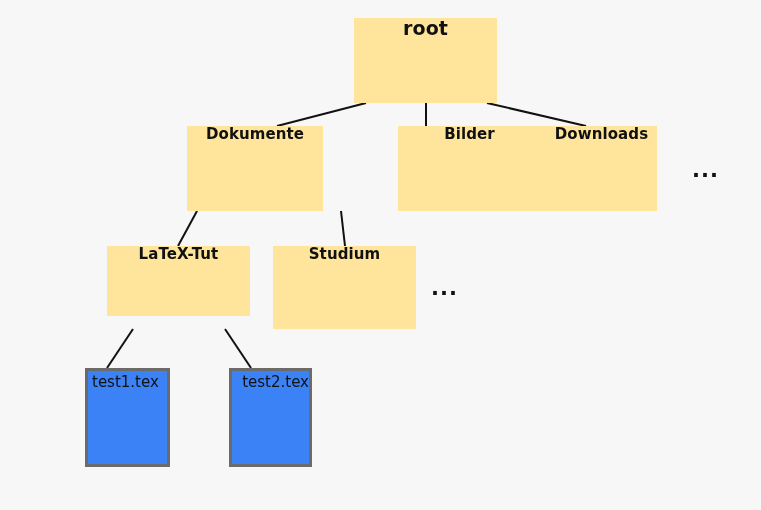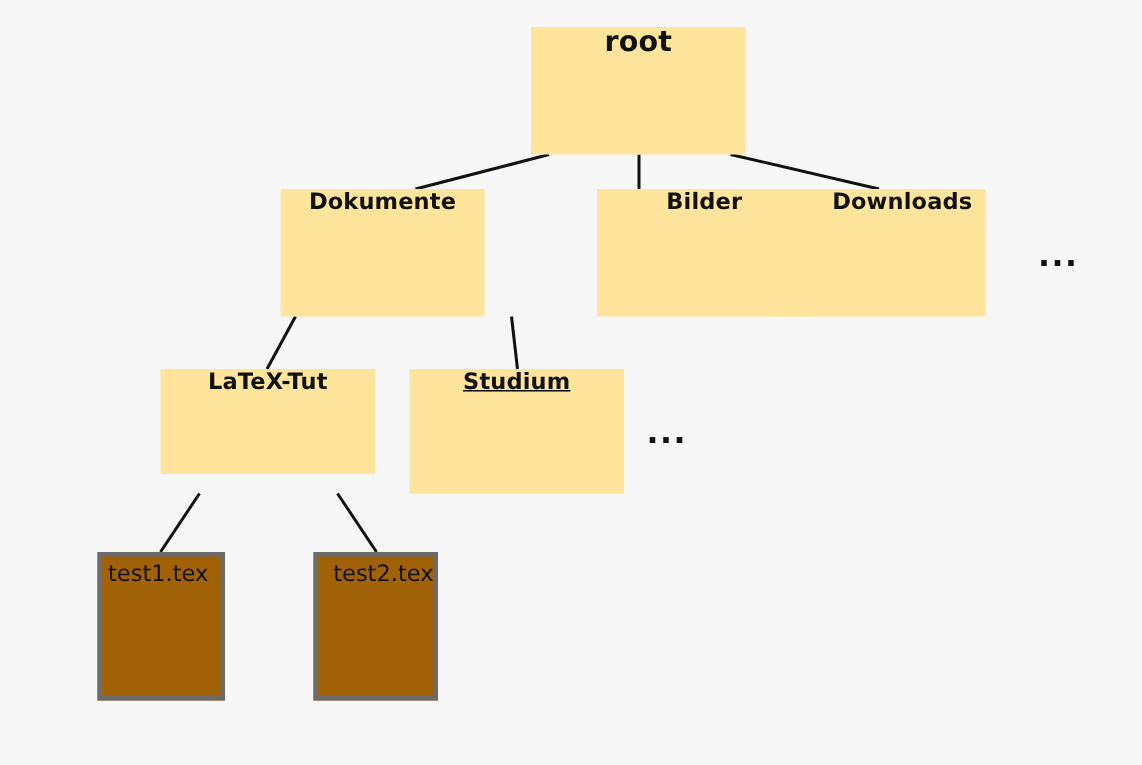--- a/index.html
+++ b/index.html
@@ -41,23 +41,24 @@
     font-size: 15px;
     color: #111111;
     letter-spacing: 0.1px;
     text-align: center;
     line-height: 1.1;
   }
   .node.folder.root .node-label {
     font-size: 19px;
   }
   .node.file {
-    background: #a16207;
+    background: #3b82f6;
     border: 3px solid #6b6b6b;
     display: block;
+    margin-left: 20px;
   }
   .node.file .node-label {
     display: block;
     font-weight: normal;
     font-size: 15px;
     color: #111111;
     padding: 3px 0 0 4px;
     line-height: 1.15;
     white-space: nowrap;
   }
@@ -93,21 +94,21 @@
       </div>
       <div class="node folder" style="left: 354px; top: 126px; width: 143px; height: 85px; margin-left: 44px;">
         <span class="node-label">Bilder</span>
       </div>
       <div class="node folder" style="left: 514px; top: 126px; width: 143px; height: 85px; padding-left: 32px;">
         <span class="node-label">Downloads</span>
       </div>
       <div class="node folder" style="left: 107px; top: 246px; width: 143px; height: 70px;">
         <span class="node-label">LaTeX-Tut</span>
       </div>
-      <div class="node folder" style="left: 273px; top: 246px; width: 143px; height: 83px; text-decoration: underline;">
+      <div class="node folder" style="left: 273px; top: 246px; width: 143px; height: 83px;">
         <span class="node-label">Studium</span>
       </div>
       <div class="node file" style="left: 65px; top: 368px; width: 85px; height: 99px;">
         <span class="node-label">test1.tex</span>
       </div>
       <div class="node file" style="left: 209px; top: 368px; width: 83px; height: 99px; text-align: right;">
         <span class="node-label">test2.tex</span>
       </div>
     </div>
   <div id="ellipses">

